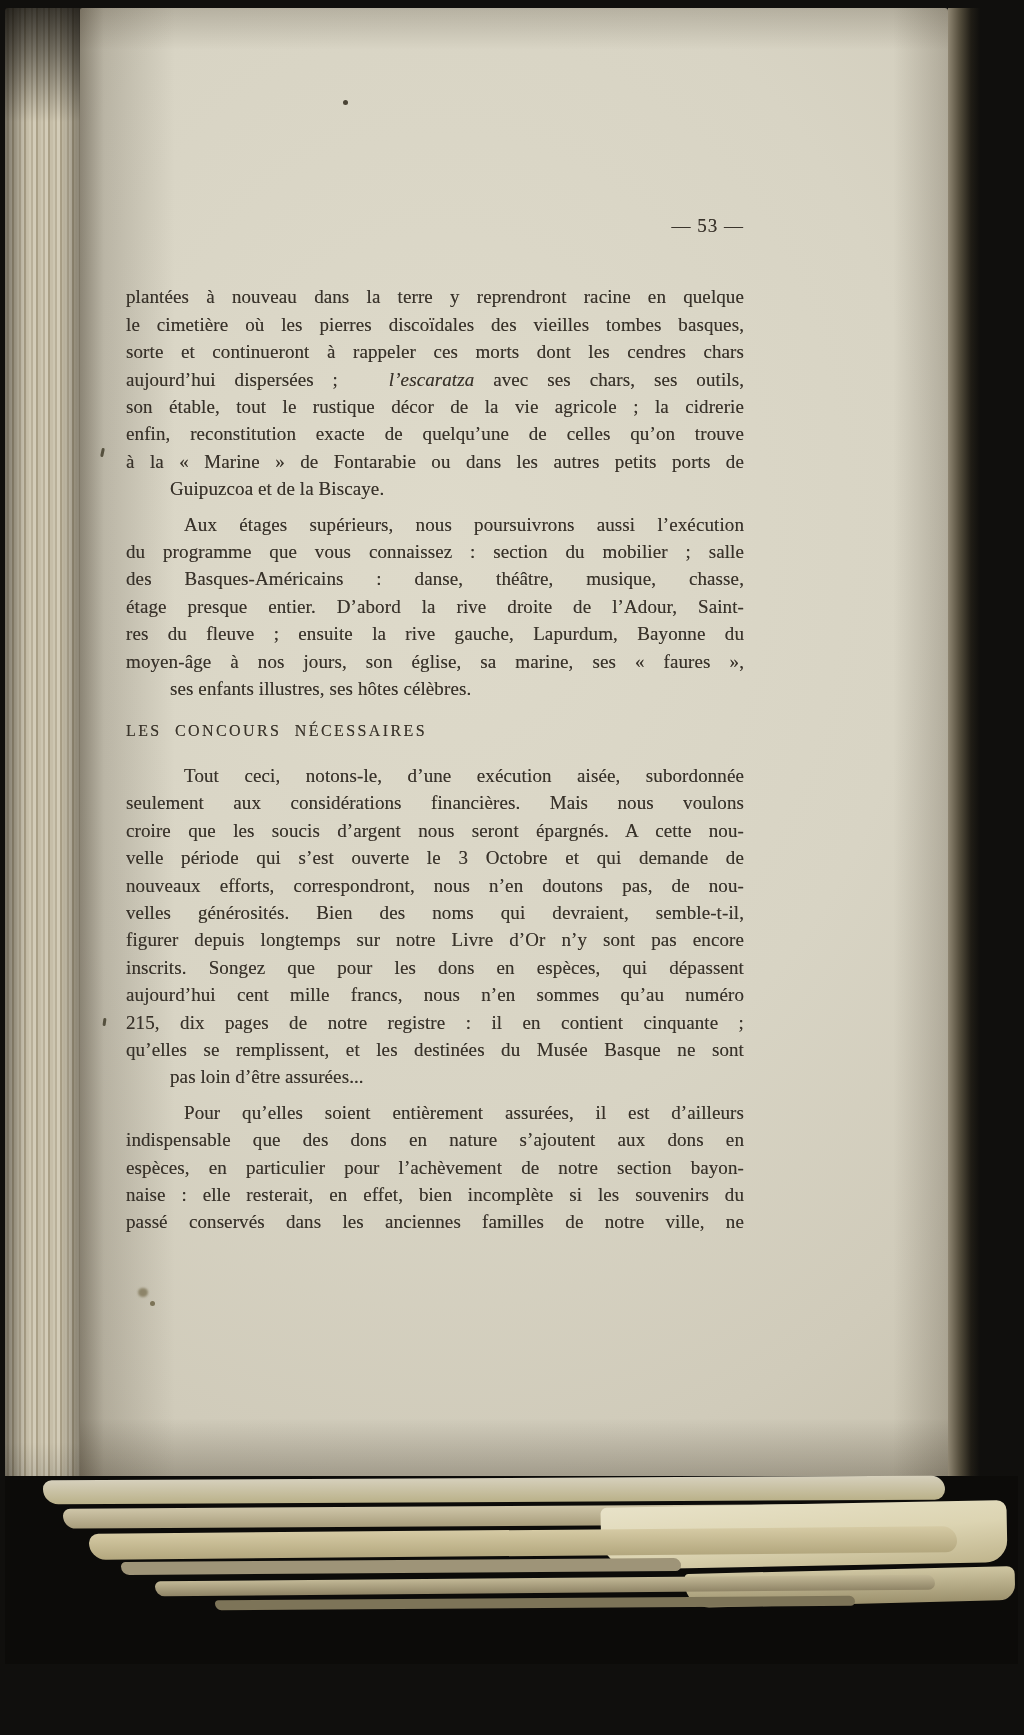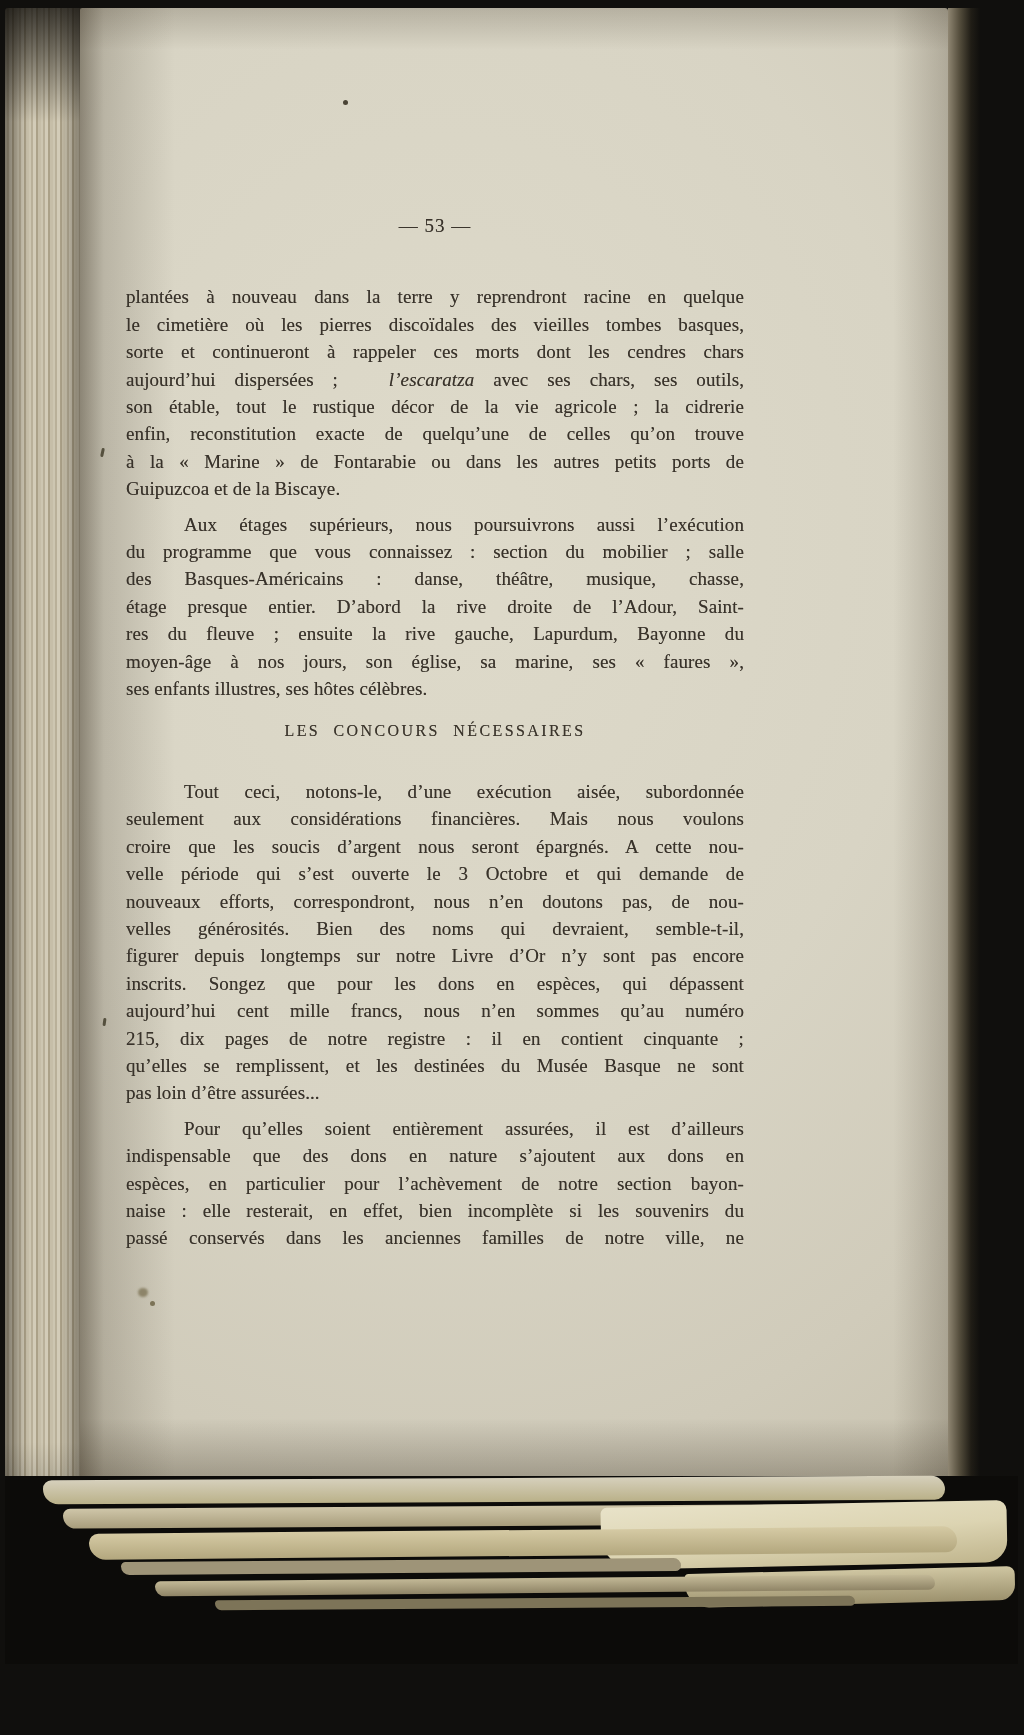--- a/index.html
+++ b/index.html
@@ -34,27 +34,27 @@
   .s4{left:596px;top:28px;width:406px;height:62px;background:linear-gradient(175deg,#e8e2c8 0%,#dcd4b2 55%,#bfb48c 100%);border-radius:6px 10px 22px 34px;transform:rotate(-1.1deg);}
   .s5{left:116px;top:84px;width:560px;height:13px;background:#9e9478;transform:rotate(-.4deg);}
   .s6{left:150px;top:102px;width:780px;height:15px;background:linear-gradient(180deg,#c2b896,#8f8466);transform:rotate(-.5deg);}
   .s7{left:210px;top:122px;width:640px;height:10px;background:#7d7458;transform:rotate(-.4deg);}
   .s8{left:680px;top:94px;width:330px;height:34px;background:linear-gradient(180deg,#cfc6a2,#9c916d);border-radius:4px 8px 16px 24px;transform:rotate(-1.4deg);}
 
   
   .text-block{position:absolute;left:46px;top:204px;width:618px;color:#38322a;
     font-size:19px;line-height:27.4px;letter-spacing:.1px;
     text-shadow:0 0 .5px rgba(56,50,42,.55);}
-  .page-number{text-align:center;margin:0 0 44px;letter-spacing:1px;}
+  .page-number{text-align:right;margin:0 0 44px;letter-spacing:1px;}
   .para{margin:0 0 8px;}
   .line{text-align:justify;text-align-last:justify;}
-  .line.last-line{text-align-last:left;}
+  .line.last-line{text-align-last:left;margin-left:44px;}
   .line.first-indent{padding-left:58px;}
   .it{font-style:italic;margin-left:32px;}
-  .heading{text-align:center;font-size:16px;letter-spacing:2.4px;word-spacing:7px;margin:14px 0 34px;color:#3a342b;}
+  .heading{text-align:left;font-size:16px;letter-spacing:2.4px;word-spacing:7px;margin:14px 0 18px;color:#3a342b;}
 
   
   .speck{position:absolute;border-radius:50%;background:#4a4435;}
   #sp1{left:263px;top:92px;width:5px;height:5px;}
   .margin-mark{position:absolute;background:#55503e;border-radius:2px;}
   #mk1{left:21px;top:440px;width:3px;height:9px;transform:rotate(12deg);}
   #mk2{left:23px;top:1010px;width:3px;height:8px;transform:rotate(8deg);}
   .smudge{position:absolute;border-radius:50%;}
   #sm1{left:58px;top:1280px;width:10px;height:9px;background:#8d8469;filter:blur(1px);}
   #sm2{left:70px;top:1293px;width:5px;height:5px;background:#7c7357;filter:blur(.5px);}

